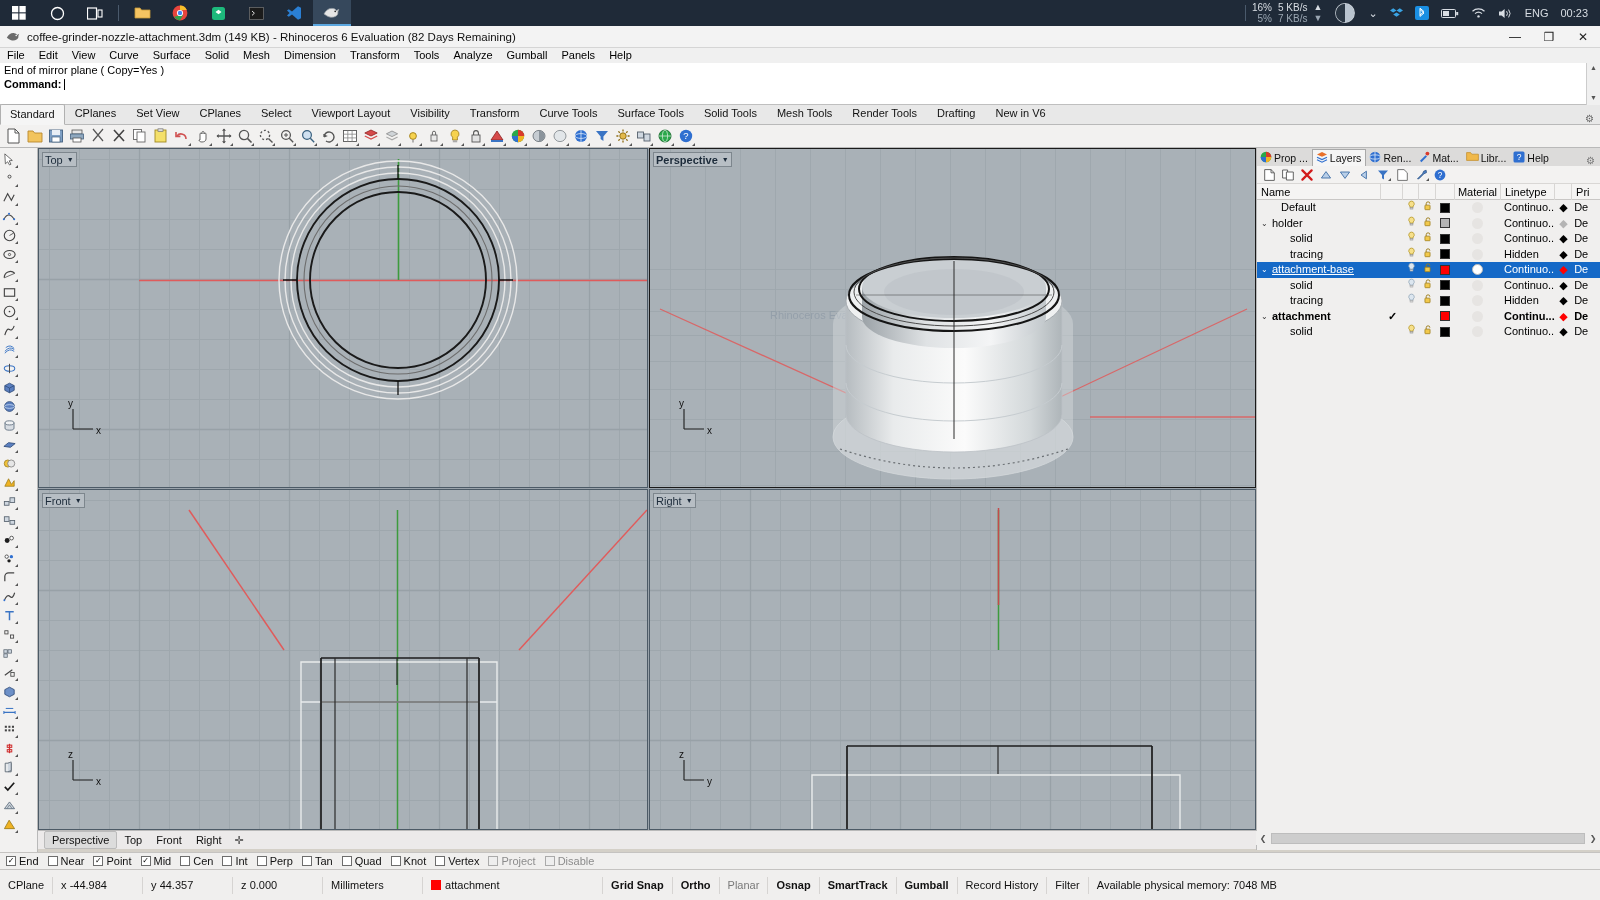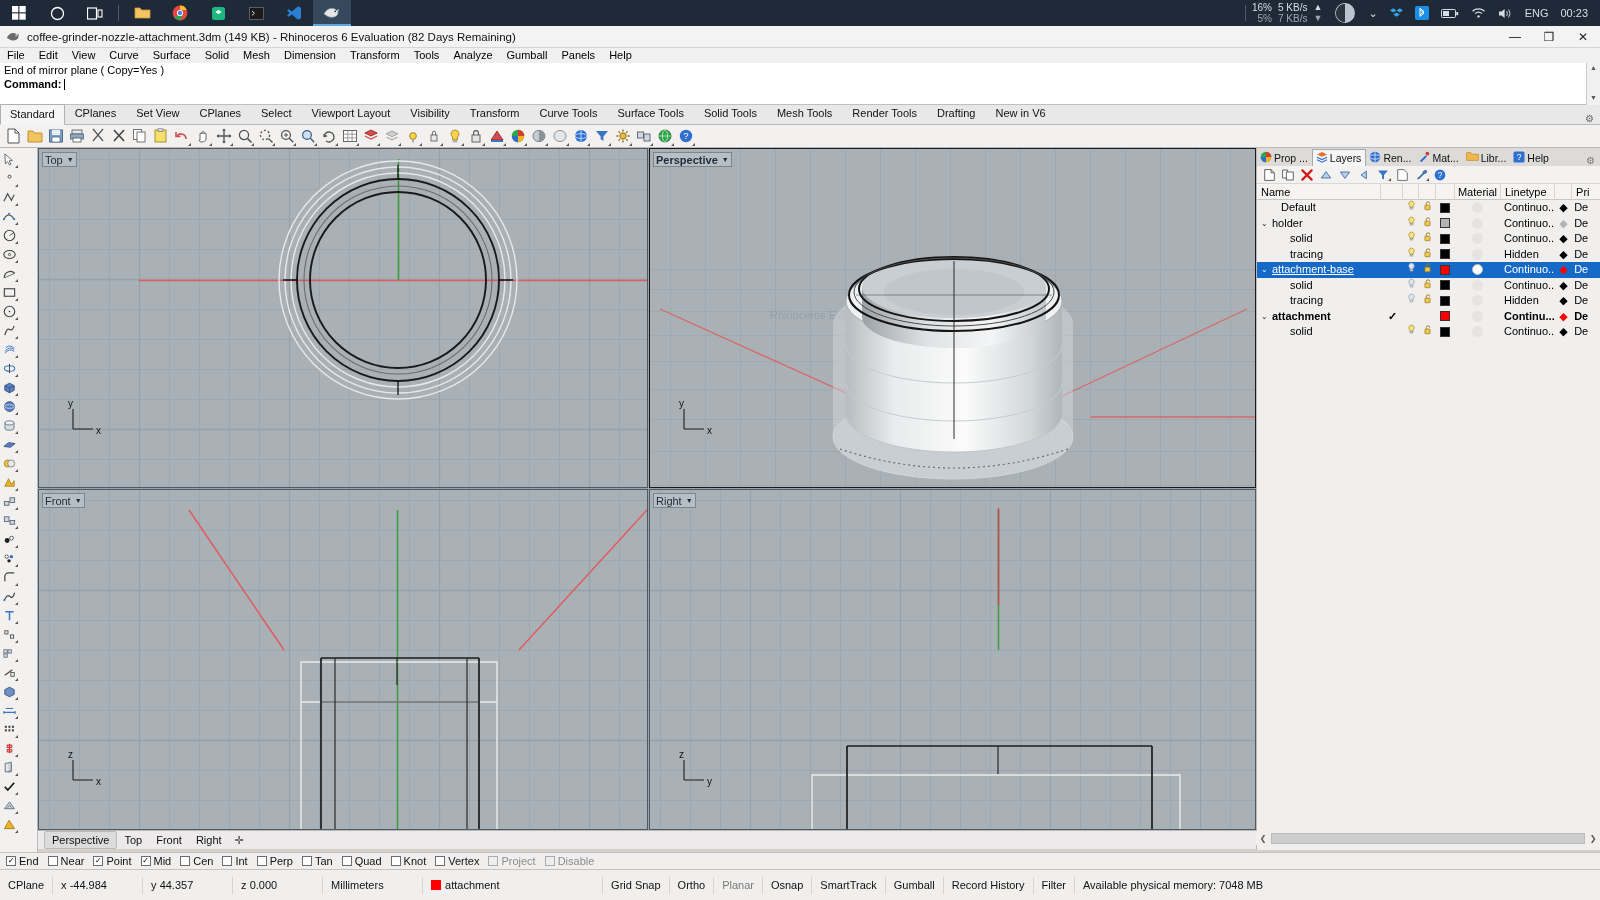--- a/index.html
+++ b/index.html
@@ -152,21 +152,21 @@
   .osnap.dim { color:#8c8c8c; }
   .cbx { width:10px; height:10px; border:1px solid #6d6d6d; background:#fff; margin-right:3px; display:inline-flex; align-items:center; justify-content:center; font-size:8px; line-height:8px; color:#000;}
   .cbx.dimbox { border-color:#aaa; background:#eee; }
 
   
   #statusbar {
     position:absolute; left:0; top:869px; width:1600px; height:31px;
     background:#f0efee; border-top:1px solid #c5c3c1; display:flex; align-items:center; font-size:11px; color:#111;
   }
   #statusbar .sb { height:17px; line-height:17px; padding:0 8px; border-right:1px solid #d6d4d2; white-space:nowrap; display:flex; align-items:center;}
-  #statusbar .sb.b { font-weight:normal; }
+  #statusbar .sb.b { font-weight:bold; }
   #statusbar .sb.dim { color:#7a7a7a; }
   #statusbar .sb.nb { border-right:none; }
 </style>
 </head>
 <body>
 
 <div id="taskbar">
   <div class="tb-icon">
     <svg width="14" height="14" viewBox="0 0 14 14">
         <rect x="0" y="0" width="6.3" height="6.3" fill="#fff"></rect>

